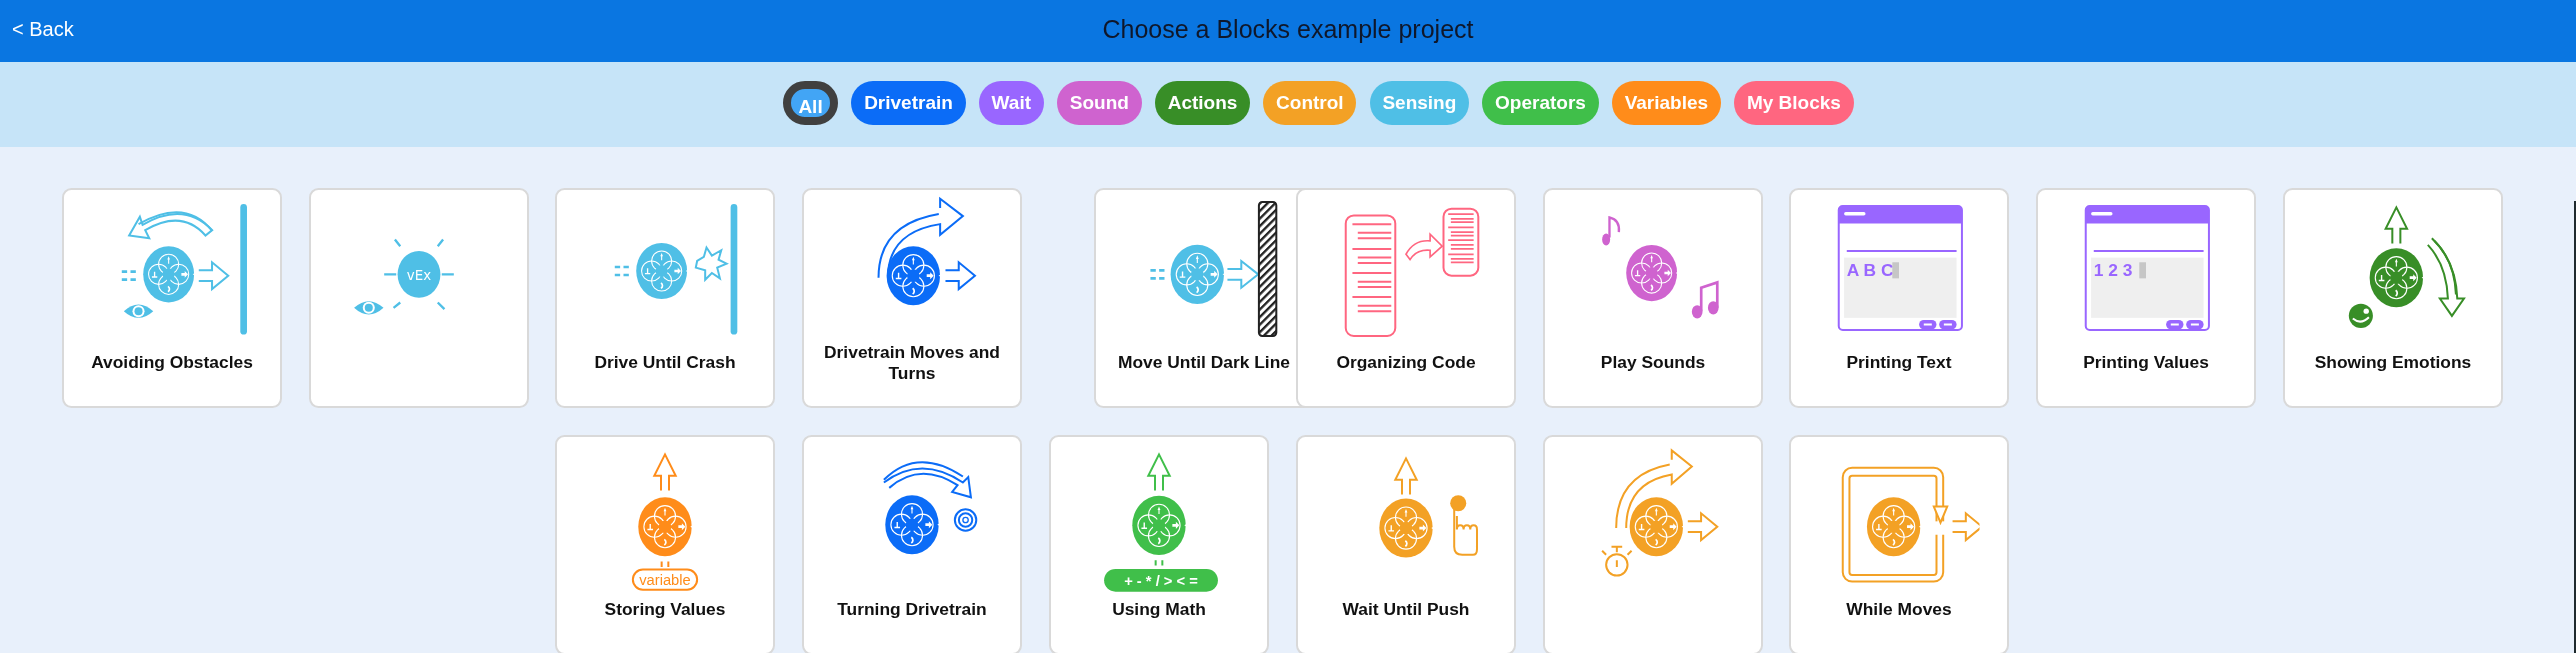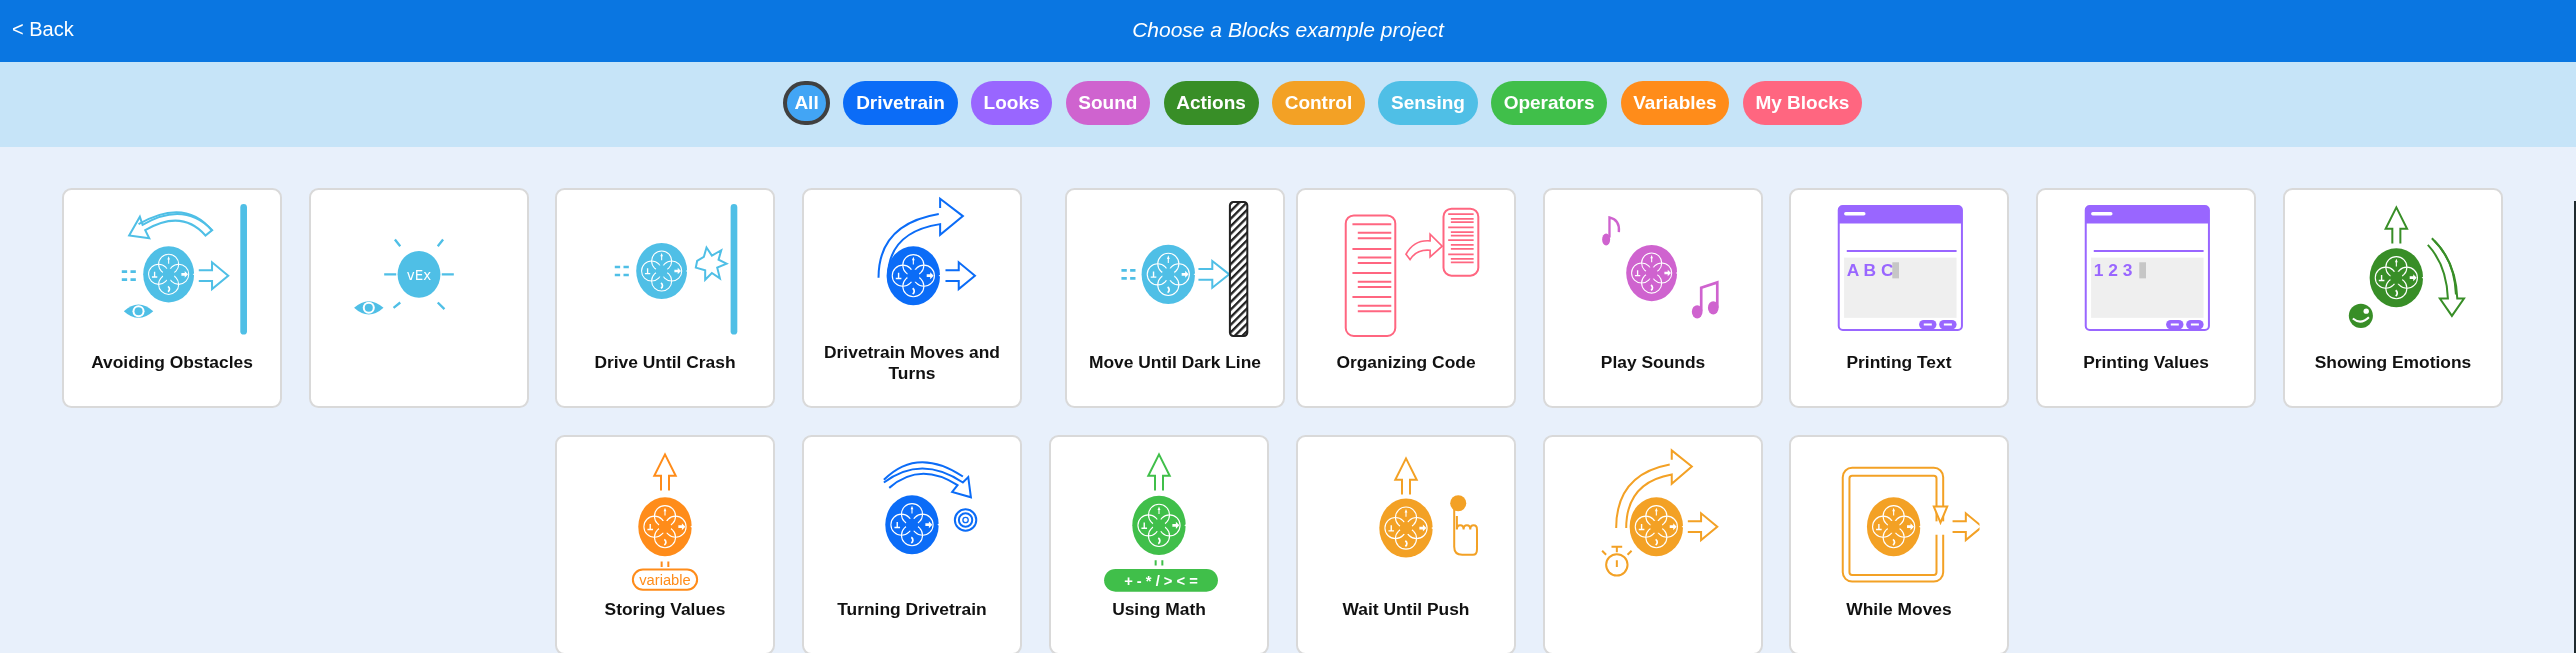--- a/index.html
+++ b/index.html
@@ -1,46 +1,46 @@
 <!DOCTYPE html>
 <html style="font-size:10.7px"><head>
 <meta charset="utf-8">
 <style>
   * { box-sizing: border-box; margin: 0; padding: 0; }
   html, body { width: 2576px; height: 654px; overflow: hidden; }
   body { background: #e8f0fb; font-family: "Liberation Sans", "DejaVu Sans", sans-serif; position: relative; }
 
   .header { position: absolute; left: 0; top: 0; width: 2576px; height: 62px; background: #0a76e1; color: #fff; }
   .back-btn { position: absolute; left: 12px; top: 0; height: 48px; line-height: 59px; font-size: 20px; color: #fff; cursor: pointer; }
-  .page-title { position: absolute; left: 0; right: 0; top: 0; height: 62px; line-height: 59px; text-align: center; font-size: 21px; color: #ffffff; font-style: italic; }
+  .page-title { position: absolute; left: 0; right: 0; top: 0; height: 62px; line-height: 59px; text-align: center; font-size: 25px; color: #0f172a; }
 
   .filterbar { position: absolute; left: 0; top: 62px; width: 2576px; height: 85px; background: #c6e4f8; }
   .pills { position: absolute; left: 783px; top: 19.4px; display: flex; gap: 13.4px; }
   .pill { height: 44px; border-radius: 22px; color: #fff; font-weight: bold; font-size: 19px; line-height: 44px; padding: 0 12.7px; white-space: nowrap; cursor: pointer; text-align: center; }
-  .pill.selected { border: 4px solid #404040; line-height: 36px; padding: 0 7.4px; }
+  .pill.selected { border: 8px solid #404040; line-height: 36px; padding: 0 7.4px; }
 
   .grid { position: absolute; left: 0; top: 0; }
   .card { position: absolute; width: 220px; height: 220px; background: #fff; border: 2.7px solid #d9d9d9; border-radius: 9.4px; cursor: pointer; margin-top: 28px; }
   .card .icon { position: absolute; left: 50%; top: 4px; transform: translateX(-50%); width: 161px; height: 134px; }
   .card .label { position: absolute; left: 6.7px; right: 6.7px; top: 149px; height: 47px; display: flex; align-items: center; justify-content: center; text-align: center; font-weight: bold; font-size: 17.4px; color: #111; line-height: 21px; }
   .edge-line { position: absolute; left: 2574px; top: 201px; width: 2px; height: 453px; background: #1f2a2e; }
 </style>
 </head>
 <body>
 
 <div class="header">
   <div class="back-btn">&lt; Back</div>
   <div class="page-title">Choose a Blocks example project</div>
 </div>
 
 <div class="filterbar">
   <div class="pills" id="pills">
     <div class="pill selected" style="background: rgb(66, 165, 245);">All</div>
     <div class="pill" style="background: rgb(11, 108, 247);">Drivetrain</div>
-    <div class="pill" style="background: rgb(153, 102, 255);">Looks</div>
+    <div class="pill" style="background: rgb(153, 102, 255);">Wait</div>
     <div class="pill" style="background: rgb(207, 99, 207);">Sound</div>
     <div class="pill" style="background: rgb(56, 142, 39);">Actions</div>
     <div class="pill" style="background: rgb(243, 161, 37);">Control</div>
     <div class="pill" style="background: rgb(79, 191, 230);">Sensing</div>
     <div class="pill" style="background: rgb(64, 191, 74);">Operators</div>
     <div class="pill" style="background: rgb(255, 140, 26);">Variables</div>
     <div class="pill" style="background: rgb(255, 102, 128);">My Blocks</div>
   </div>
 </div>
 
@@ -132,21 +132,21 @@
     <path d="M-2,-22 l2,-5 l2,5 h-1.2 v6 h-1.6 v-6z" fill="#fff"></path>
     <path d="M19,-2 h5 v-3 l5,5 l-5,5 v-3 h-5z" fill="#fff"></path>
     <path d="M-1,18 c3,2 3,6 0,8" stroke="#fff" stroke-width="2.5" fill="none"></path>
     <path d="M-25,4 h8 M-21,-4 v8" stroke="#fff" stroke-width="2"></path>
     <path d="M36,0 l3,-2 v4z" fill="#fff"></path>
   </g>
     <path d="M170,114 h19.8 v-12 l24.200000000000003,20 l-24.200000000000003,20 v-12 h-19.8" fill="none" stroke="#0b6cf7" stroke-width="3"></path>
         </svg></div>
       <div class="label">Drivetrain Moves and Turns</div>
     </div>
-    <div class="card" style="left: 1065px; top: 160px; padding-left: 44px;">
+    <div class="card" style="left: 1094px; top: 160px; padding-left: 44px;">
       <div class="icon"><svg width="161" height="154" viewBox="0 0 240 230">
     <g stroke="#4fbfe6" stroke-width="4">
             <path d="M40,114 h8 M53,114 h8 M40,126 h8 M53,126 h8"></path>
           </g>
     <g transform="translate(110,120) scale(1.05)">
     <ellipse cx="0" cy="0" rx="38" ry="42" fill="#4fbfe6"></ellipse>
     <g fill="none" stroke="#fff" stroke-width="1.6">
       <circle cx="0" cy="-15" r="15"></circle>
               <circle cx="0" cy="15" r="15"></circle>
       <circle cx="-15" cy="0" r="15"></circle>

